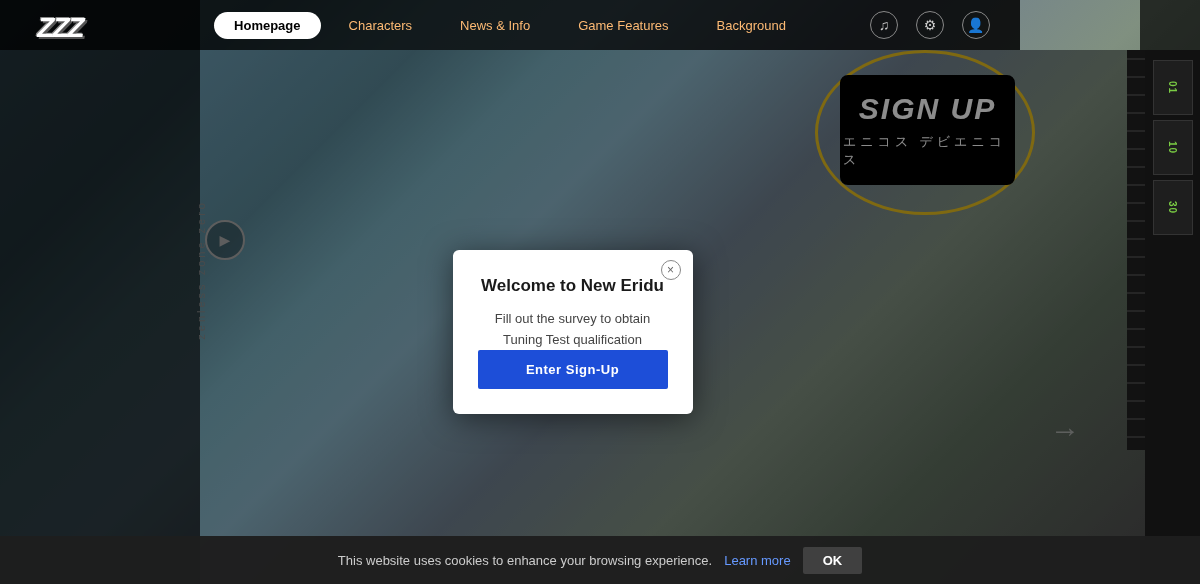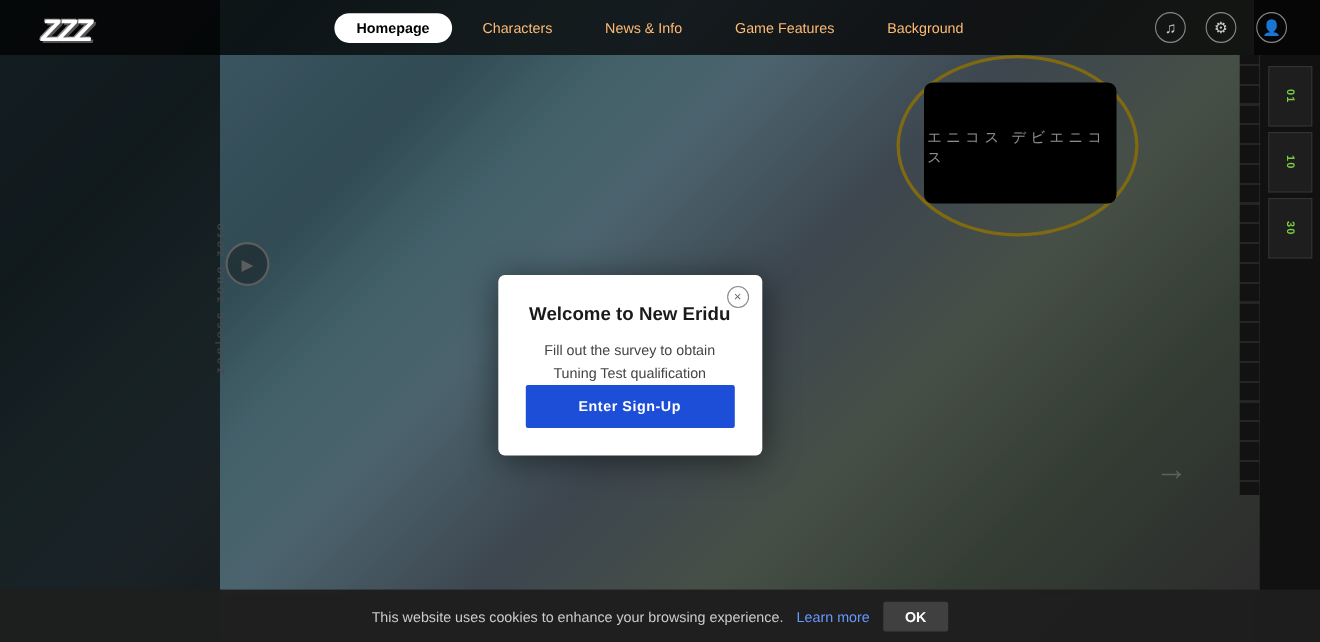--- a/index.html
+++ b/index.html
@@ -37,21 +37,21 @@
       width: 60px;
       height: 584px;
       background: rgba(0,0,0,0.7);
       z-index: 1;
     }
 
     
     .navbar {
       position: absolute;
       top: 0; left: 0;
-      width: 1200px;
+      width: 1020px;
       height: 50px;
       background: rgba(0,0,0,0.85);
       z-index: 10;
       display: flex;
       align-items: center;
       justify-content: center;
       gap: 0;
     }
 
     .logo {
@@ -436,20 +436,21 @@
 
 <div class="char-area">
   <div class="scene-bg"></div>
 </div>
 
 <div class="film-strip"></div>
 
 <div class="signup-oval"></div>
 
 <div class="signup-badge">
+  <div class="signup-line1">SIGN UP</div>
   <div class="signup-line2">エニコス デビエニコス</div>
 </div>
 
 <div class="right-panel">
   <div class="side-btn">
     <span>01</span>
   </div>
   <div class="side-btn">
     <span>10</span>
   </div>

